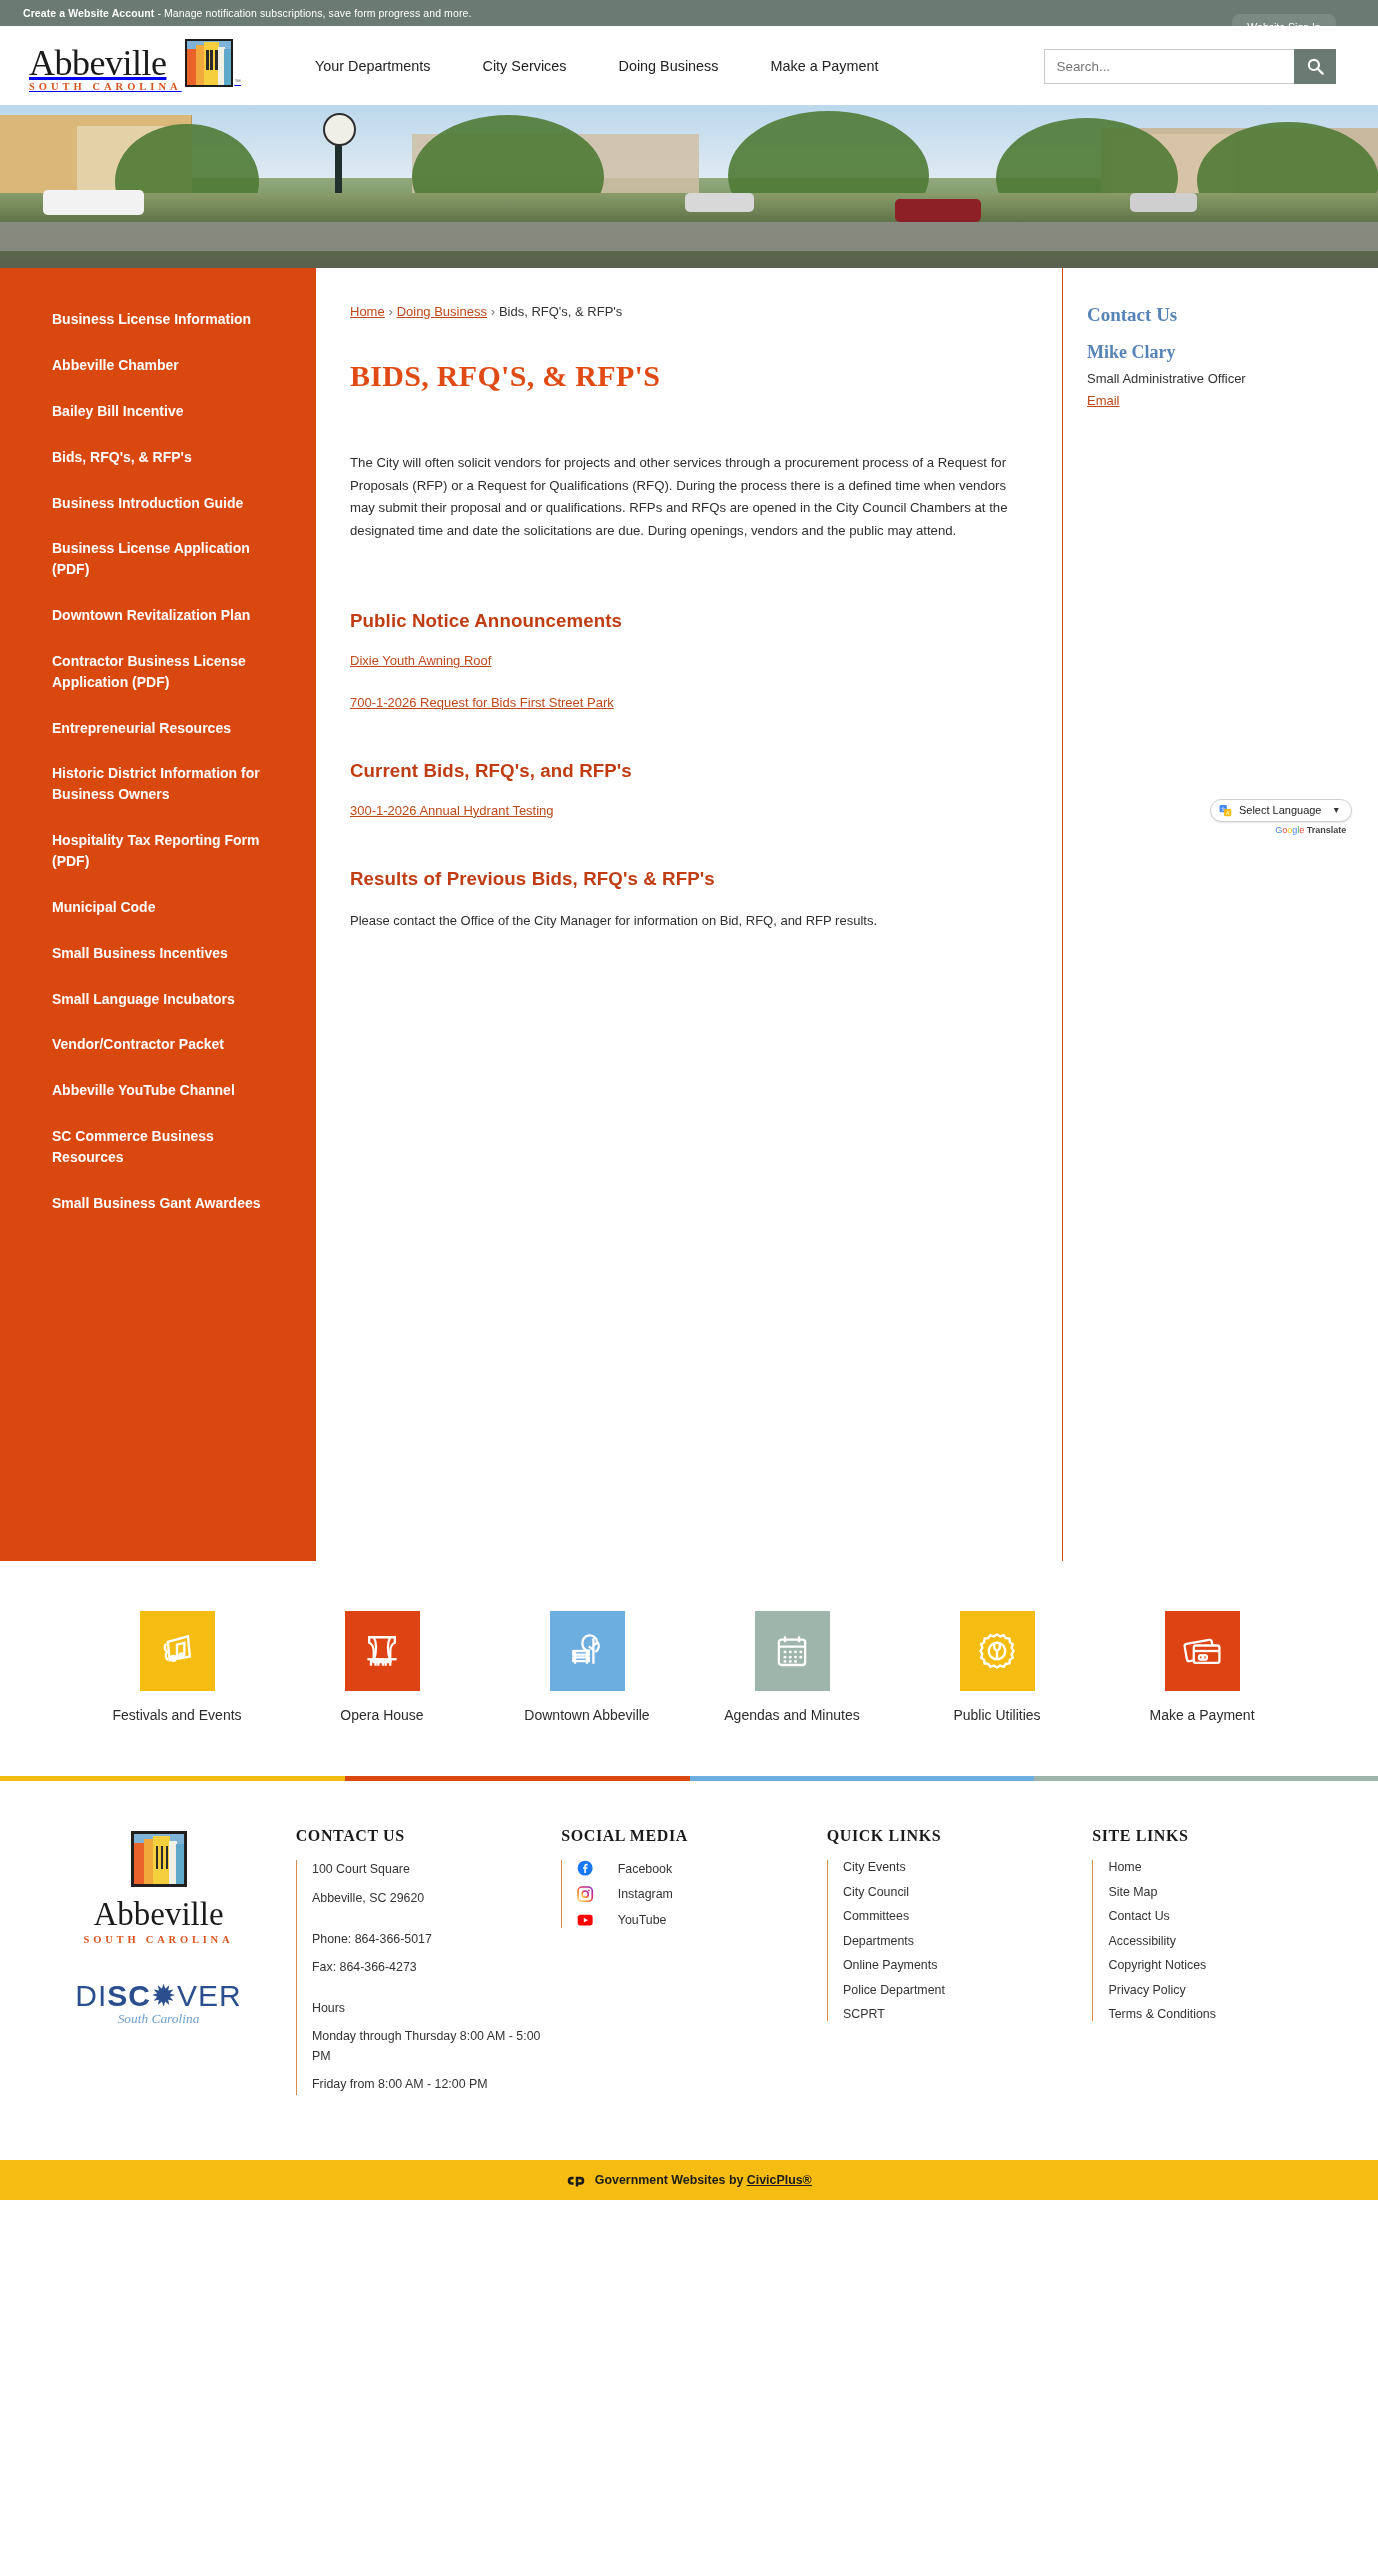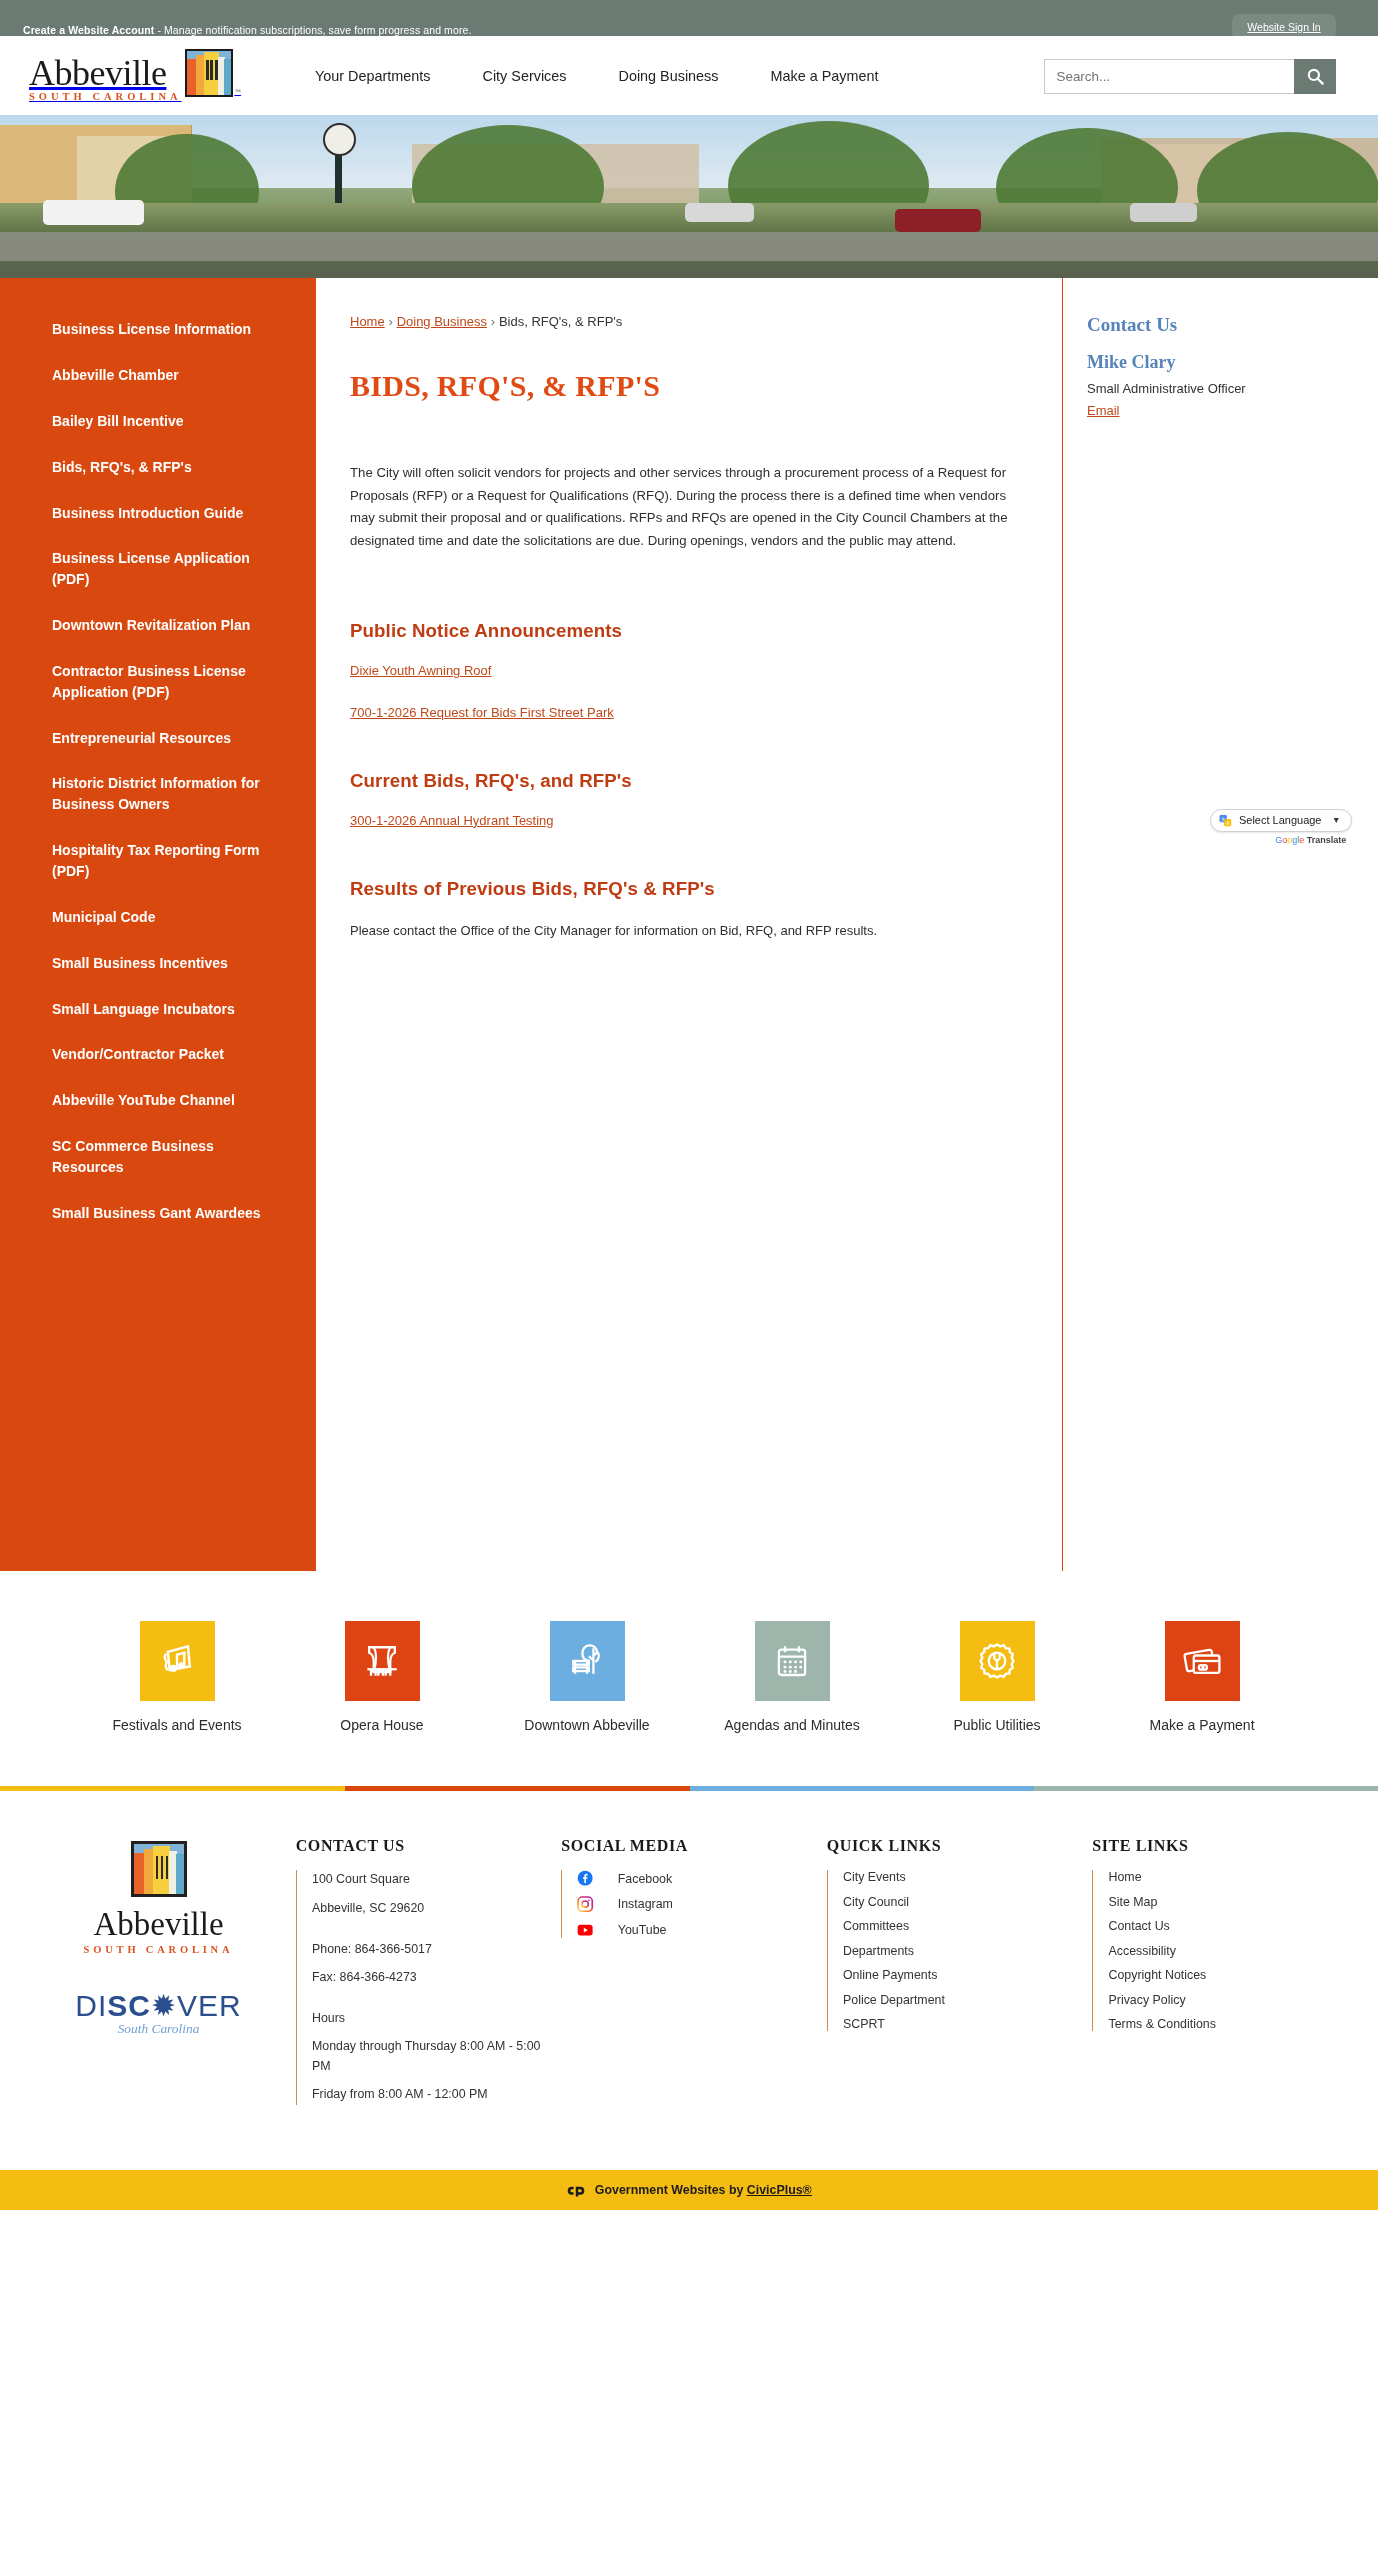--- a/index.html
+++ b/index.html
@@ -6,24 +6,24 @@
   html, body {
     width: 1379px;
     background: #ffffff;
     font-family: "Liberation Sans", sans-serif;
     color: #333333;
   }
   body { overflow-x: hidden; }
 
   
   .topbar {
-    height: 36px;
+    height: 26px;
     background: #6b7a73;
     display: flex;
-    align-items: flex-end;
+    align-items: center;
     position: relative;
   }
   .topbar-msg {
     font-size: 10.5px;
     color: #ffffff;
     padding-left: 23px;
     letter-spacing: 0.1px;
   }
   .topbar-msg b { font-weight: bold; }
   .topbar-signin {

